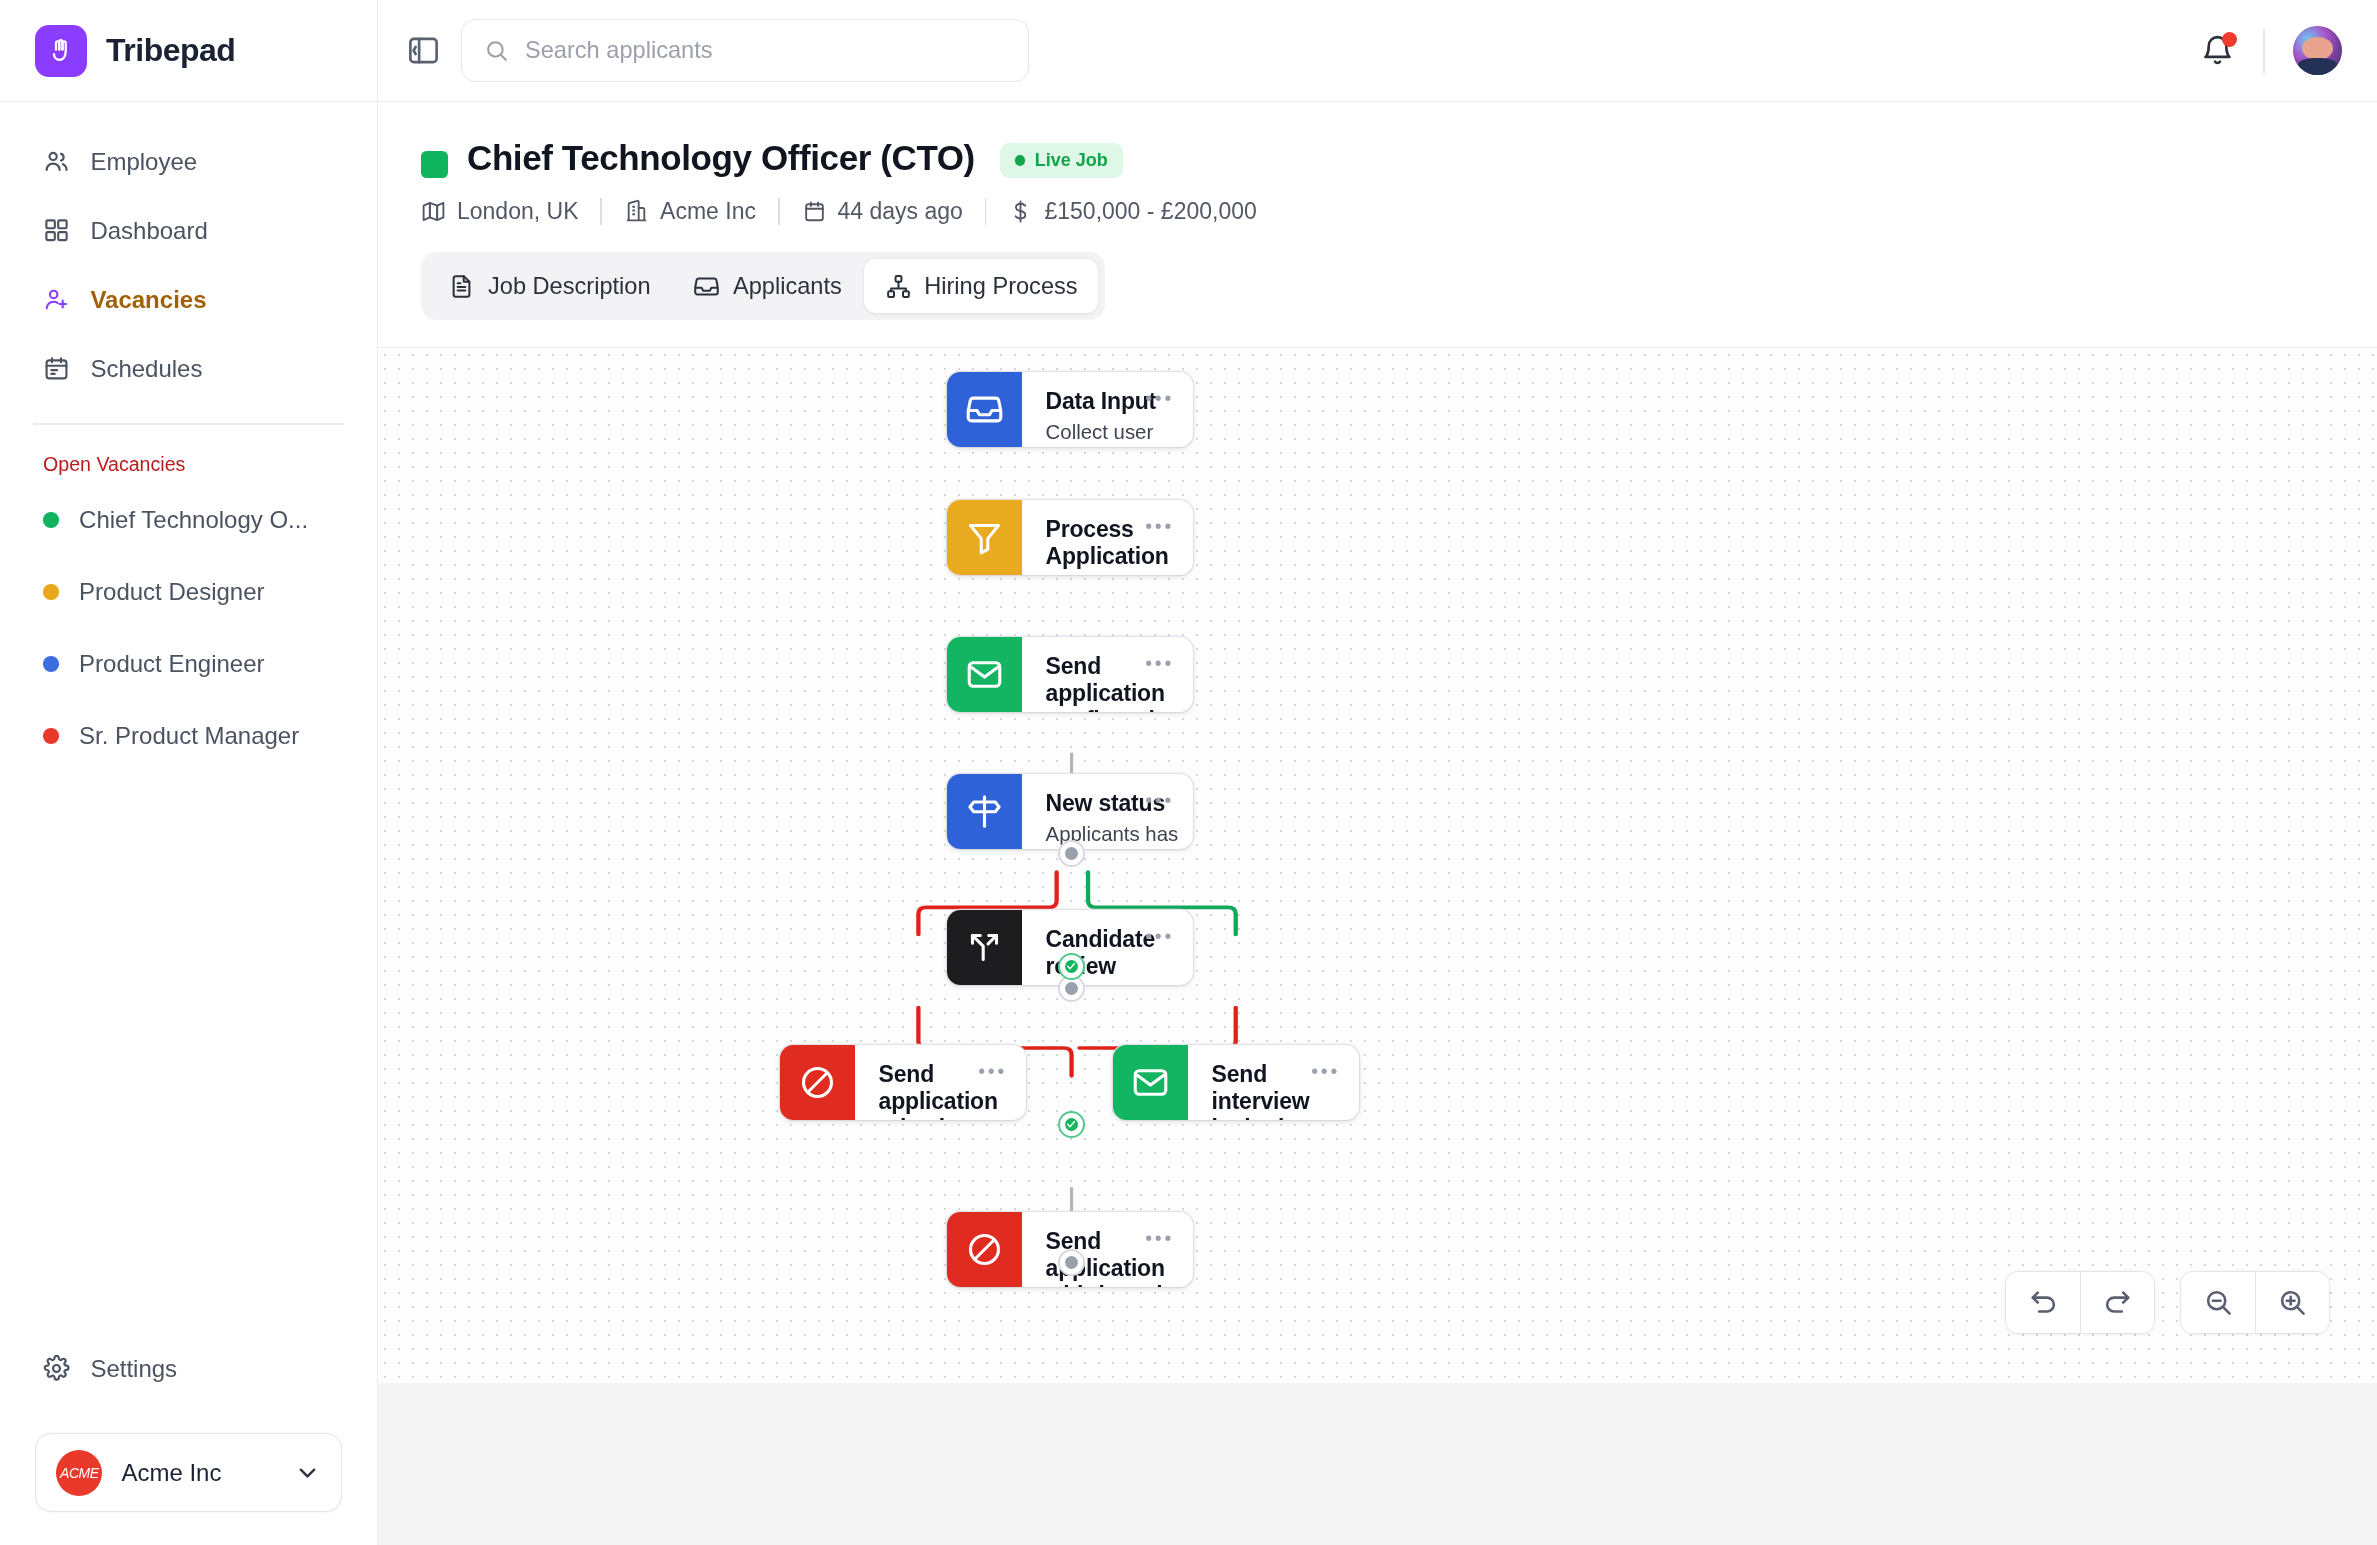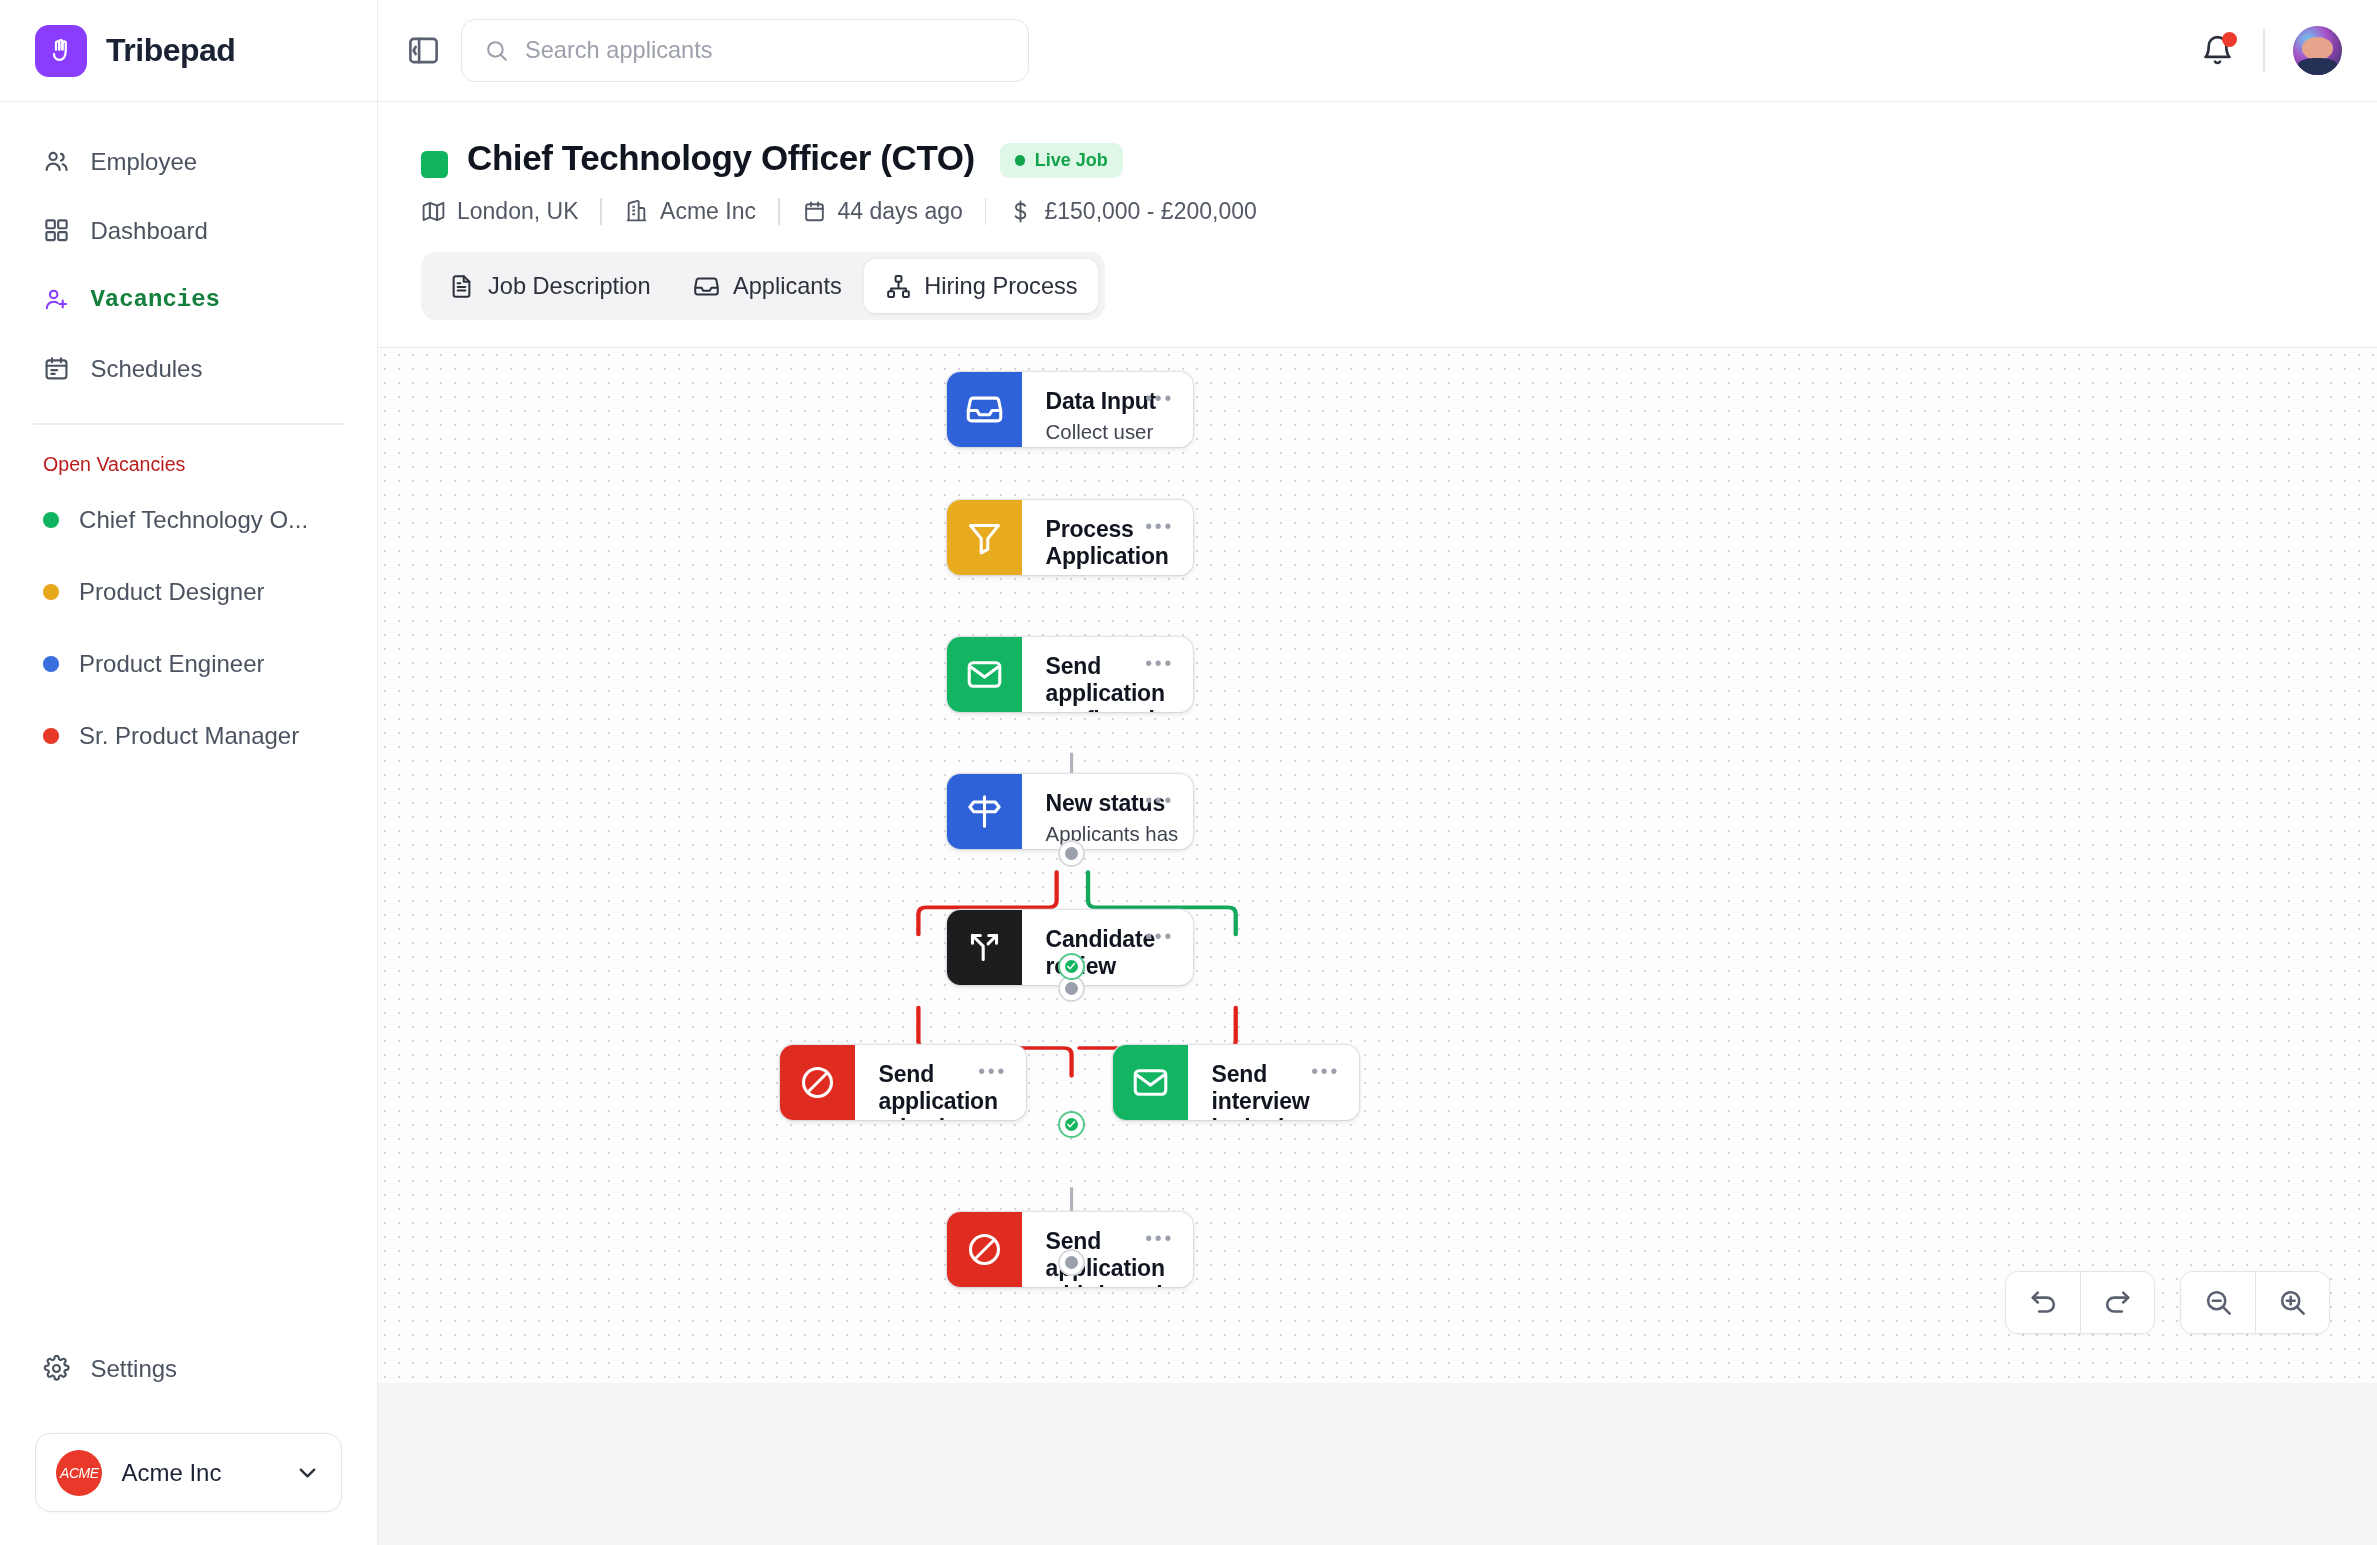--- a/index.html
+++ b/index.html
@@ -39,21 +39,21 @@
     letter-spacing: -0.5px;
   }
   .nav { padding: 25px 0 0 0; }
   .nav-item {
     height: 69px; display: flex; align-items: center;
     padding-left: 43px; gap: 20.4px;
     font-size: 24px; color: #4b5260; font-weight: 400;
     cursor: pointer;
   }
   .nav-item .ico { width: 27px; height: 27px; flex: none; display:block; }
-  .nav-item.active { color: #15803d; font-weight: 600; font-family: Liberation Mono, monospace; }
+  .nav-item.active { color: #a16207; font-weight: 600; }
   .nav-item.active .ico path,
   .nav-item.active .ico circle,
   .nav-item.active .ico rect,
   .nav-item.active .ico line { stroke: #8b3dff; }
   .nav-sep {
     height: 1.6px; background: #ececee; margin: 20.4px 33px 0 33px;
   }
   .section-label {
     font-size: 19.6px; color: #b91c1c; padding: 28px 0 7.9px 43px;
     font-weight: 400;

